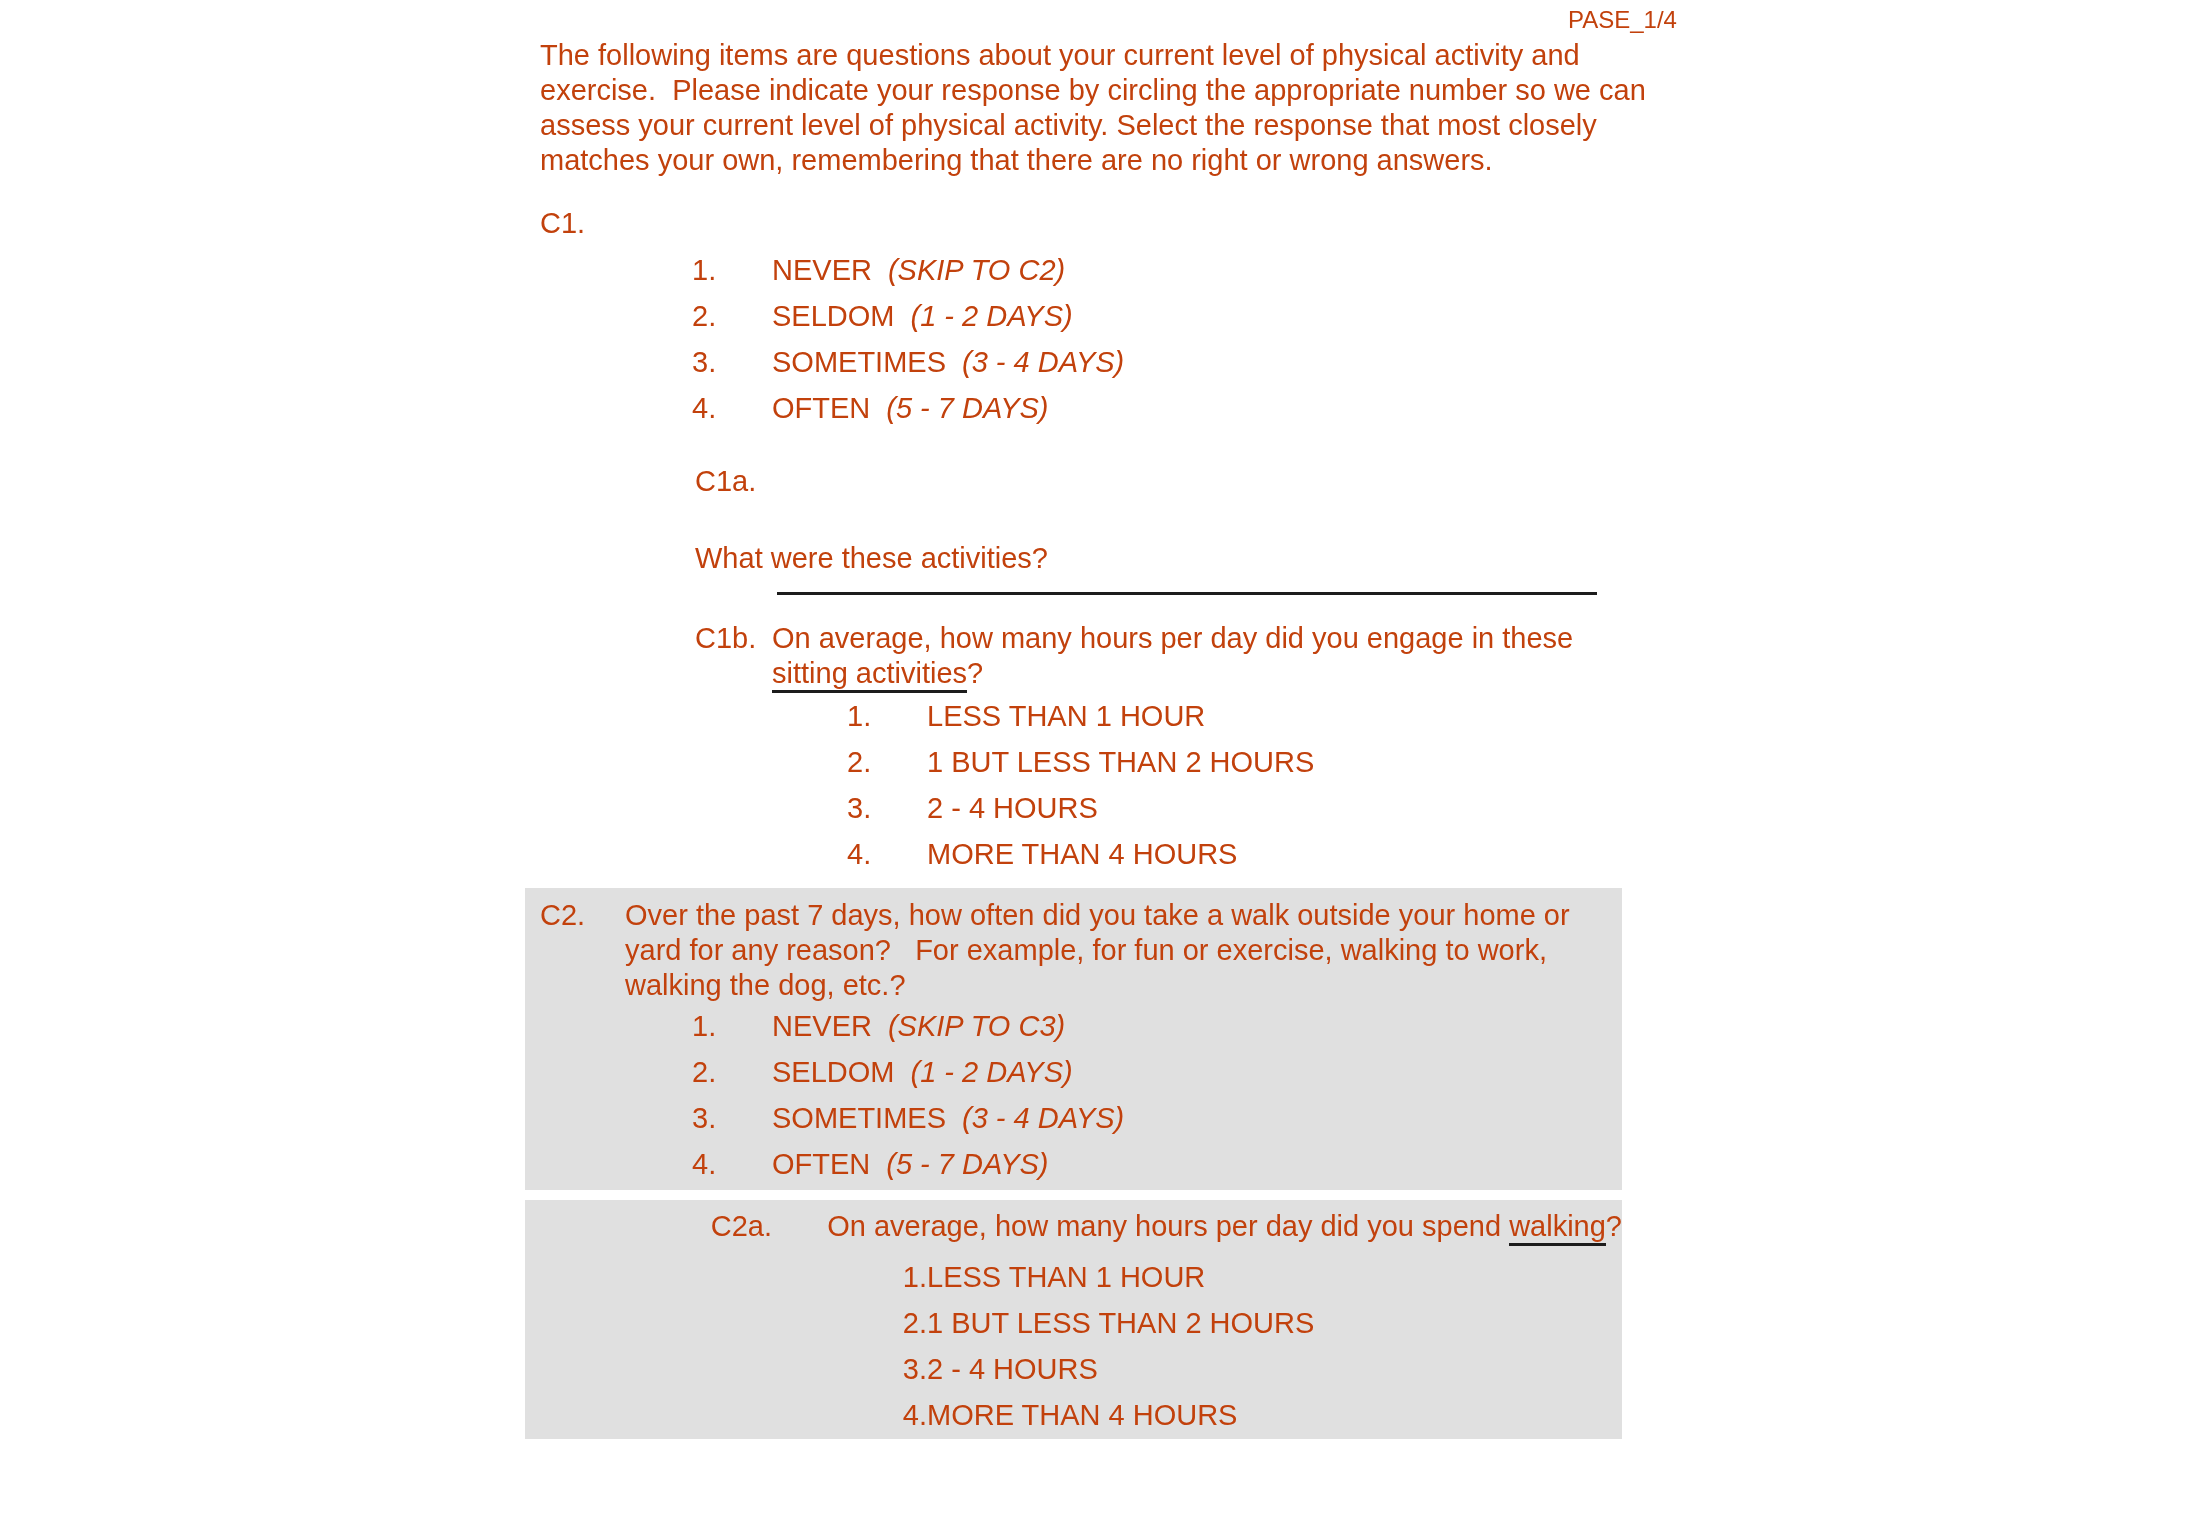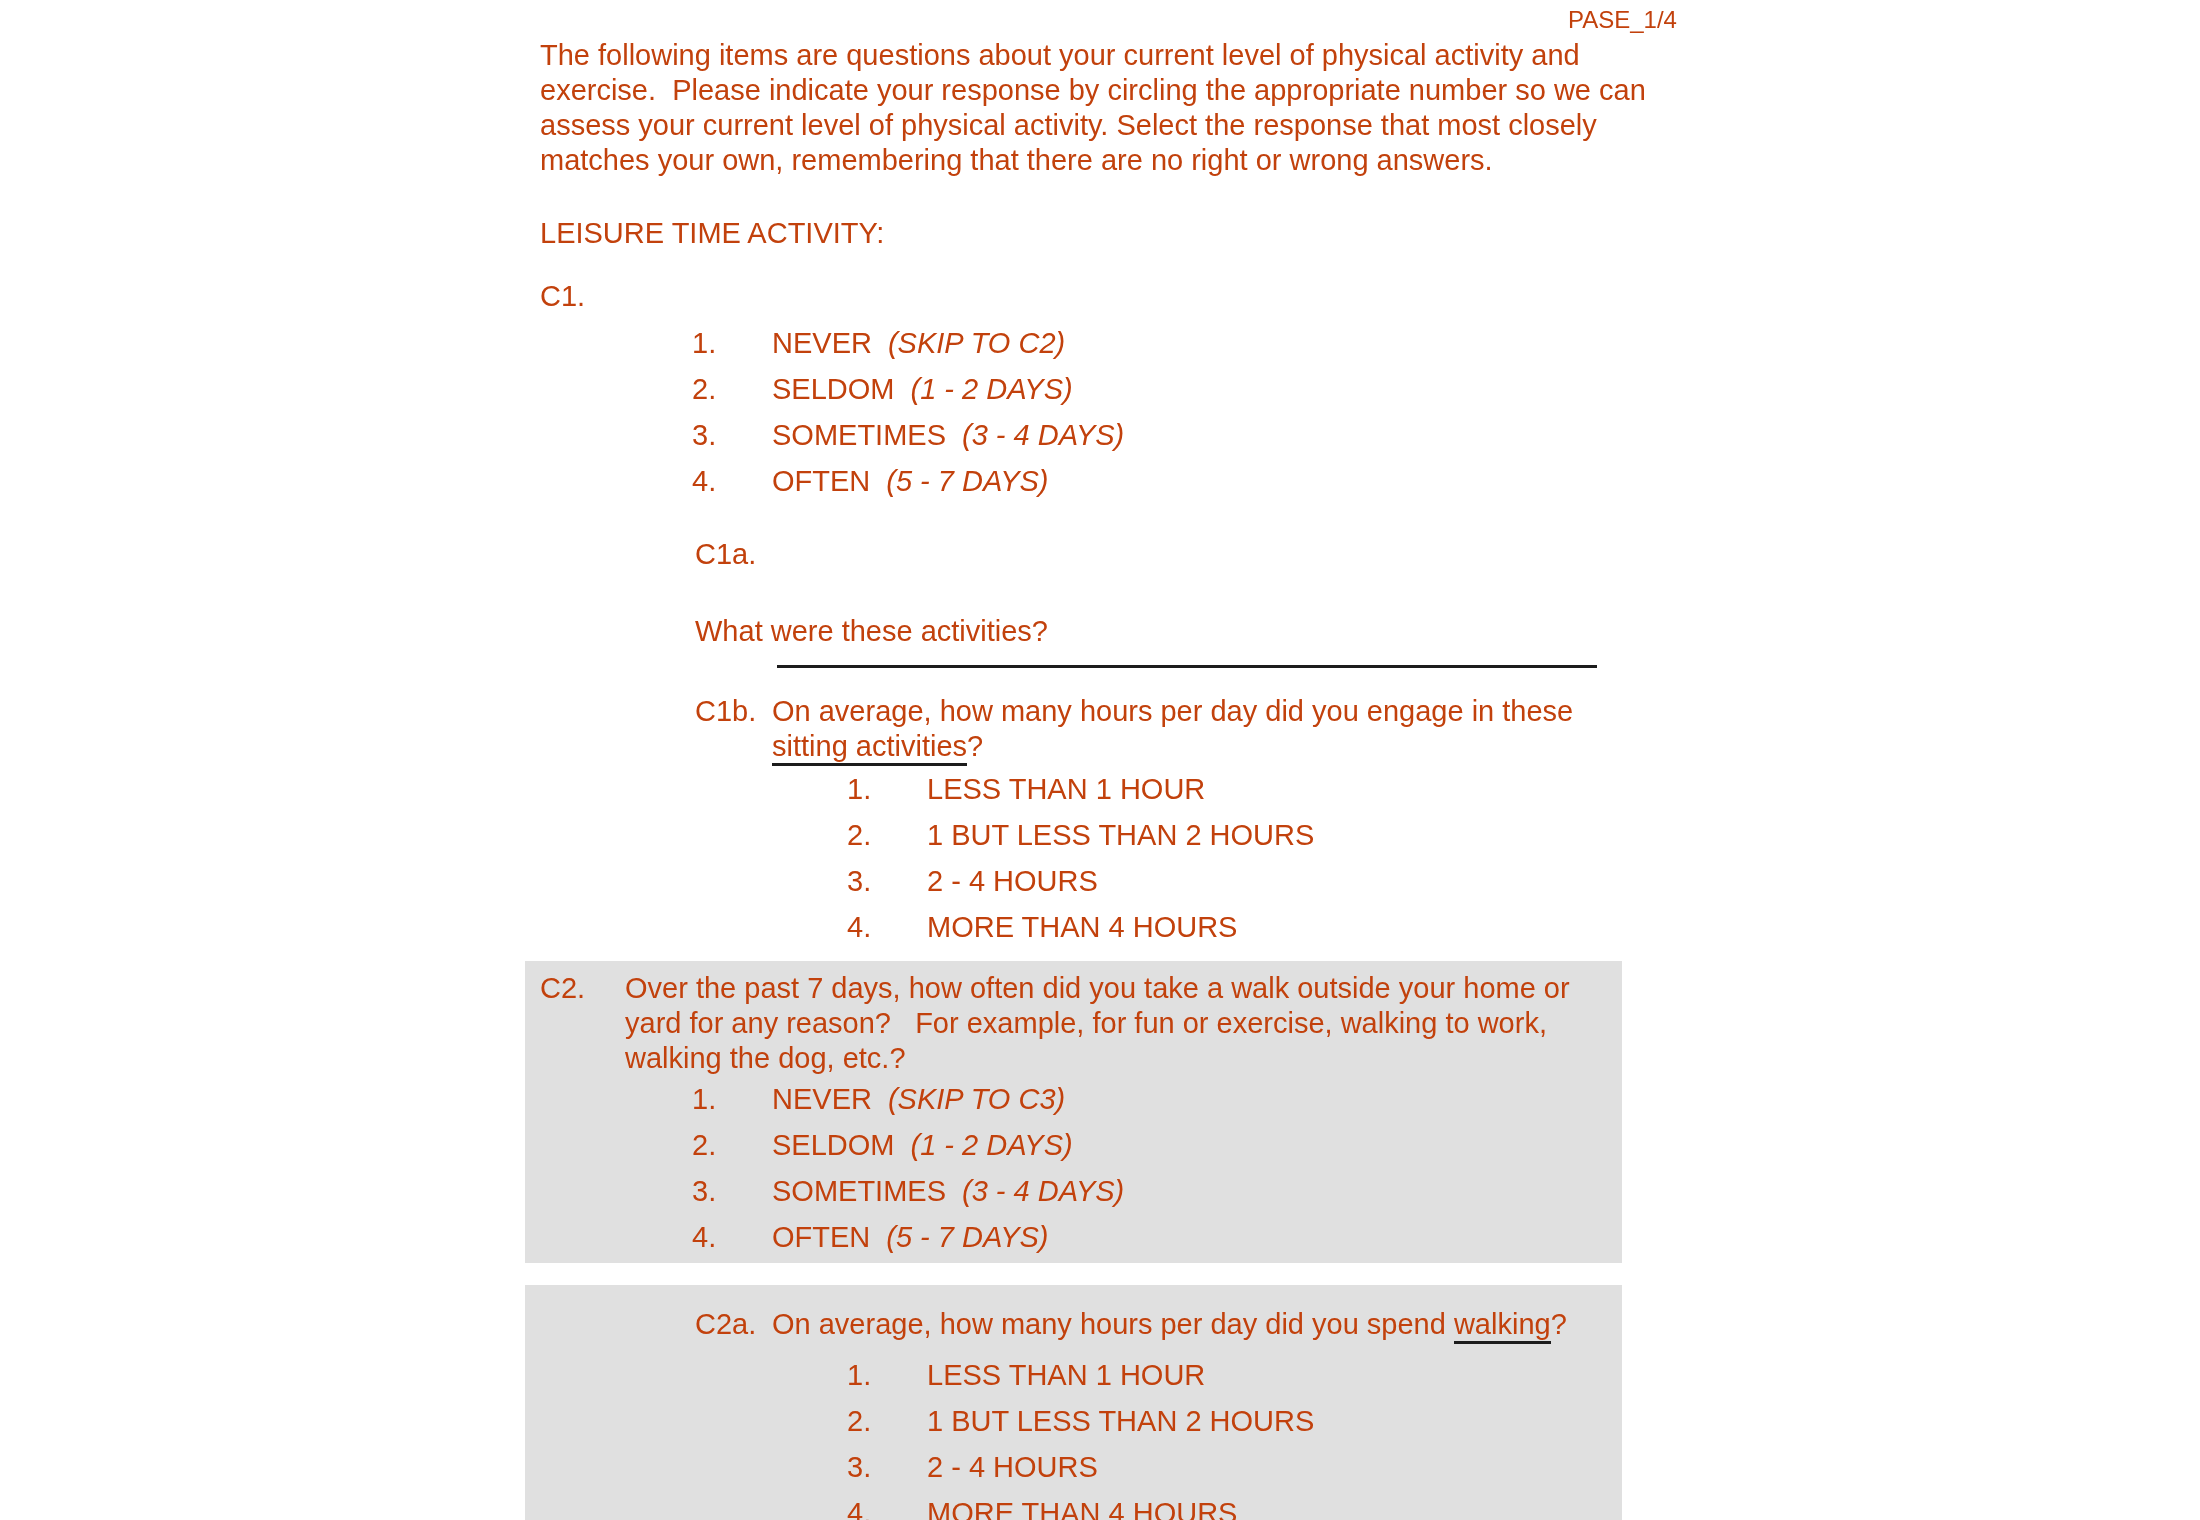--- a/index.html
+++ b/index.html
@@ -63,39 +63,38 @@
 
   .gray-box {
     background: #e0e0e0;
     box-sizing: border-box;
     margin-left: -15px;
     width: 1097px;
   }
   .box-c2 { margin-top: 16px; padding: 10px 0 8px 15px; }
   .box-c2 .q { margin-top: 0; }
   .box-c2 .opts { margin-top: 6px; }
-  .box-c2a { margin-top: 22px; padding: 22px 0 6px 15px; }
+  .box-c2a { margin-top: 10px; padding: 9px 0 6px 15px; text-align: right; }
   .box-c2a .sub { margin-top: 0; }
   .box-c2a .subopts { margin-top: 16px; }
 </style>
 </head>
 <body>
 
 <div class="page">
 
   <div class="corner-label">PASE_1/4</div>
 
   <div class="content">
 
     <div class="intro">The following items are questions about your current level of physical activity and
 exercise.  Please indicate your response by circling the appropriate number so we can
 assess your current level of physical activity. Select the response that most closely
 matches your own, remembering that there are no right or wrong answers.</div>
 
-    <div class="heading">LEISURE TIME ACTIVITY:</div>
 
     <div class="q">
       <span class="qnum">C1.</span>
     </div>
     <div class="opts">
       <div class="opt">
         <span class="optnum">1.</span>
         <span class="optlabel"><span>NEVER</span><span class="optdetail">(SKIP TO C2)</span></span>
       </div>
       <div class="opt">

